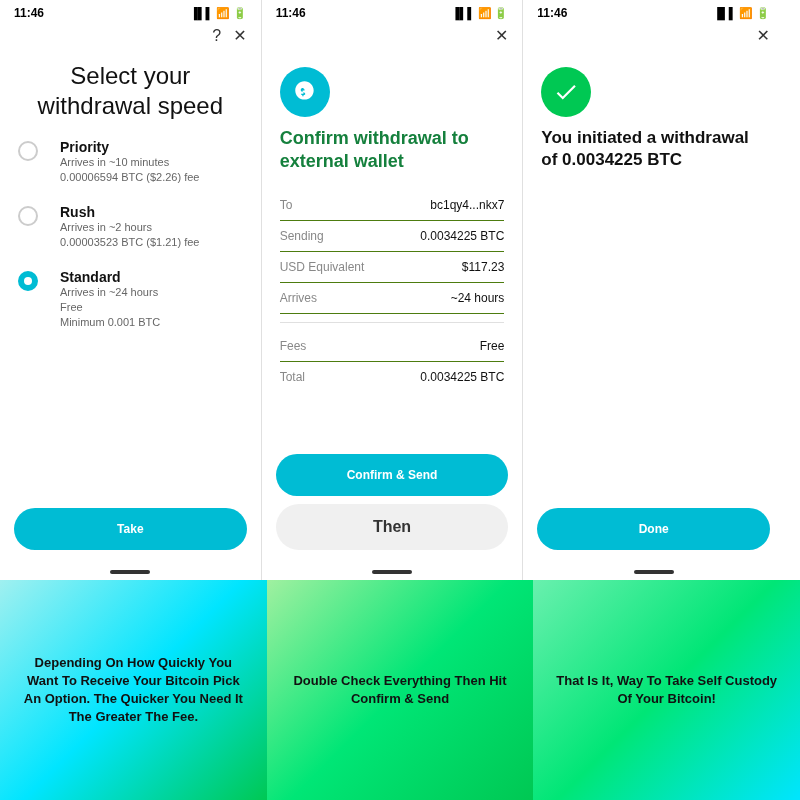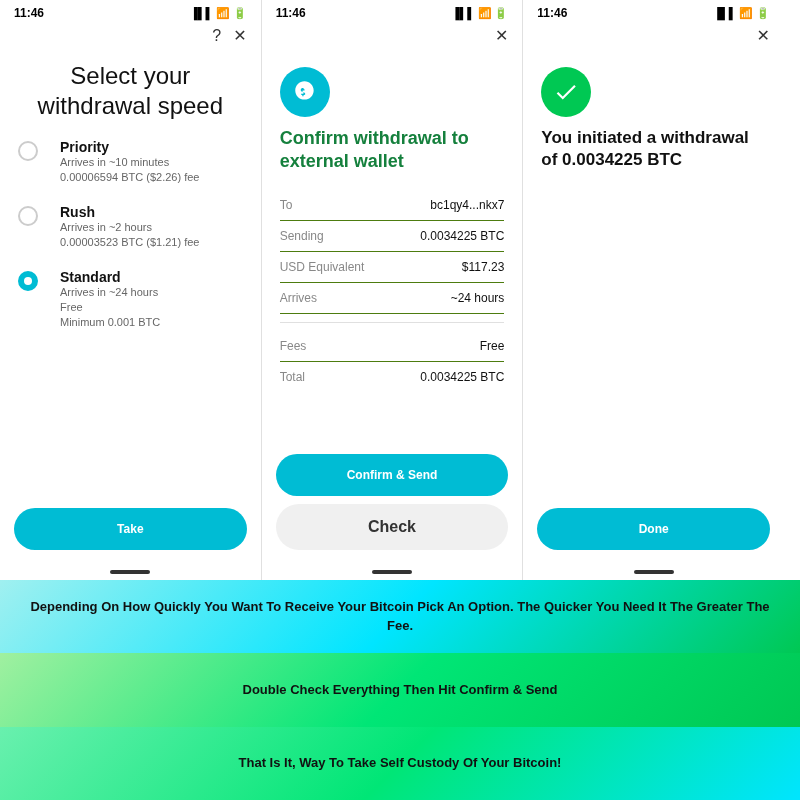--- a/index.html
+++ b/index.html
@@ -193,21 +193,21 @@
       font-size: 17px;
       font-weight: 700;
       color: #111;
       line-height: 1.3;
       margin-bottom: 18px;
     }
 
     
     .captions-row {
       display: flex;
-      flex-direction: column;
+      flex-direction: row;
       width: 800px;
       height: 220px;
       flex-shrink: 0;
     }
 
     .caption-cell {
       flex: 1;
       display: flex;
       align-items: center;
       justify-content: center;
@@ -331,21 +331,21 @@
         <span class="detail-value">Free</span>
       </div>
       <div class="detail-row">
         <span class="detail-label">Total</span>
         <span class="detail-value">0.0034225 BTC</span>
       </div>
     </div>
 
     <div class="btn-area">
       <button class="btn-primary">Confirm &amp; Send</button>
-      <button class="btn-secondary">Check</button>
+      <button class="btn-secondary">Then</button>
     </div>
     <div class="home-indicator">
       <div class="home-bar"></div>
     </div>
   </div>
 
   <div class="screen">
     <div class="status-bar">
       <span class="status-time">11:46</span>
       <div class="status-icons">

